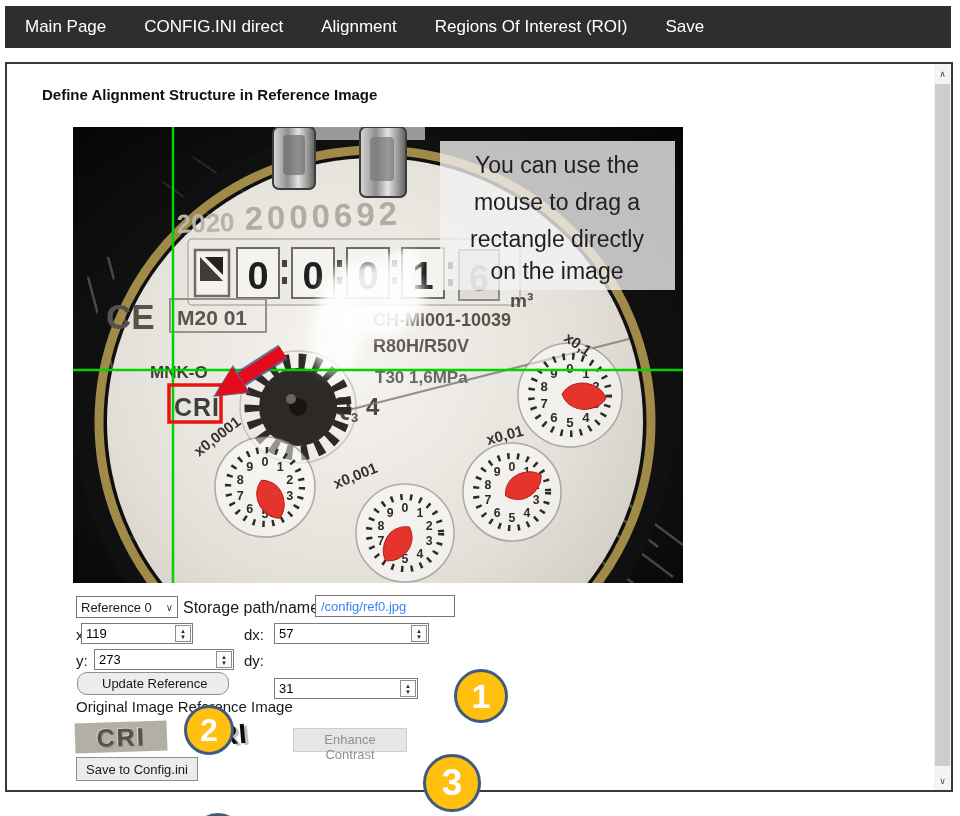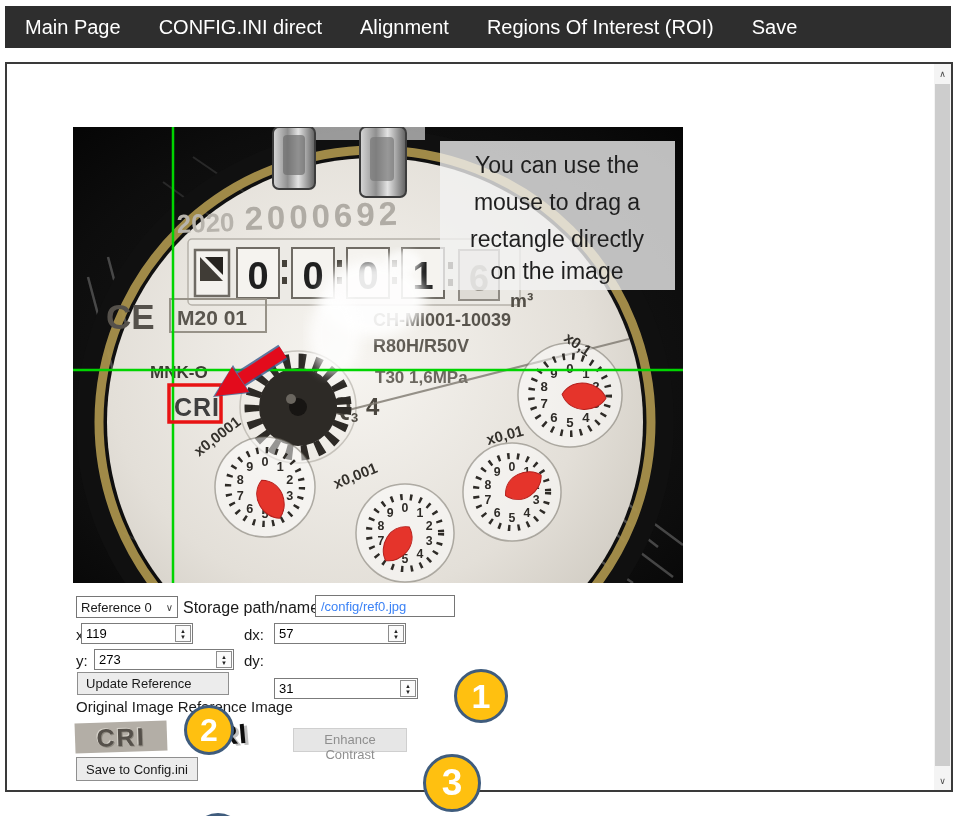--- a/index.html
+++ b/index.html
@@ -2,21 +2,21 @@
 <html><head>
 <meta charset="utf-8">
 <style>
   * { box-sizing: border-box; margin: 0; padding: 0; }
   html,body { width:960px; height:816px; background:#fff; font-family:"Liberation Sans", sans-serif; }
   .stage { position:relative; width:960px; height:816px; background:#fff; overflow:hidden; }
 
   
   .navbar { position:absolute; left:5px; top:6px; width:946px; height:42px; background:#2e2e2e;
             display:flex; align-items:center; gap:38px; padding-left:20px; }
-  .nav-item { color:#fff; font-size:20px; white-space:nowrap; cursor:pointer; }
+  .nav-item { color:#fff; font-size:17px; white-space:nowrap; cursor:pointer; }
 
   
   .frame { position:absolute; left:5px; top:62px; width:948px; height:730px;
            border:2px solid #3a3a3a; background:#fff; }
   .page-title { position:absolute; left:35px; top:22px; font-size:15px; font-weight:bold; color:#111; }
 
   
   .meter-wrap { position:absolute; left:66px; top:63px; width:610px; height:456px; cursor:crosshair; }
   .meter-wrap svg { display:block; }
 
@@ -31,21 +31,21 @@
                 font-size:13px; padding:1px 5px; outline:none; color:#3b82f6; }
   .storage-input { left:308px; top:531px; width:140px; height:22px; }
   .coord-label { font-size:15px; }
   .num { position:absolute; height:21px; border:1px solid #7b7b7b; background:#fff; display:flex; align-items:stretch; }
   .num input { border:none; outline:none; flex:1; font-family:"Liberation Sans",sans-serif; font-size:13px; padding:0 4px; min-width:0; }
   .spin { width:16px; margin:1px; border:1px solid #8d8d8d; background:#fbfbfb; display:flex; flex-direction:column;
           align-items:center; justify-content:space-between; padding:2px 0; cursor:pointer; }
   .spin span { font-size:6px; line-height:6px; color:#222; }
   .btn { position:absolute; background:#ececec; border:1px solid #8f8f8f; font-family:"Liberation Sans",sans-serif;
          font-size:13px; color:#1a1a1a; padding:3px 9px; cursor:pointer; }
-  .btn-update { left:70px; top:608px; width:152px; height:23px; text-align:left; padding-left:8px; }
+  .btn-update { left:70px; top:608px; width:152px; height:23px; text-align:left; padding-left:24px;border-radius:10px; }
   .btn-enhance { left:286px; top:664px; width:114px; height:24px; background:#e6e6e6; border-color:#cfcfcf; color:#8f8f8f; }
   .btn-save { left:69px; top:693px; height:24px; }
   .images-heading { left:69px; top:634px; font-size:15px; }
 
   .crop { position:absolute; display:flex; align-items:center; justify-content:center; font-weight:bold; }
   .crop-original { left:68px; top:658px; width:92px; height:30px; background:#b3aea6; color:#55504a;
                    font-size:25px; letter-spacing:2px; transform:rotate(-2deg);
                    text-shadow:1px 1px 0 #8d887f, -1px -1px 0 #d6d2ca; }
   .crop-reference { left:176px; top:655px; width:78px; height:34px; background:#fff; color:#0c0c0c;
                     font-size:28px; letter-spacing:1px; transform:rotate(-5deg);
@@ -75,20 +75,21 @@
   <nav class="navbar">
     <div class="nav-item">Main Page</div>
     <div class="nav-item">CONFIG.INI direct</div>
     <div class="nav-item">Alignment</div>
     <div class="nav-item">Regions Of Interest (ROI)</div>
     <div class="nav-item">Save</div>
   </nav>
 
   <div class="frame">
 
+    <div class="page-title">Define Alignment Structure in Reference Image</div>
 
     <div class="meter-wrap">
       <svg width="610" height="456" viewBox="0 0 610 456">
         <defs>
           <radialGradient id="faceG" cx="45%" cy="38%" r="75%">
             <stop offset="0%" stop-color="#f7f5f1"></stop>
             <stop offset="60%" stop-color="#e3dfd8"></stop>
             <stop offset="100%" stop-color="#c7c2b8"></stop>
           </radialGradient>
           <linearGradient id="metalG" x1="0" y1="0" x2="1" y2="0">
@@ -301,21 +302,21 @@
 
     <div class="ctl coord-label" style="left:69px; top:562px;">x:</div>
     <div class="num" style="left:74px; top:559px; width:112px;">
       <input value="119" style="">
       <span class="spin">
         <span>▲</span>
         <span>▼</span>
       </span>
     </div>
     <div class="ctl coord-label" style="left:237px; top:562px;">dx:</div>
-    <div class="num" style="left:267px; top:559px; width:132px;">
+    <div class="num" style="left:267px; top:559px; width:155px;">
       <input value="57" style="">
       <span class="spin">
         <span>▲</span>
         <span>▼</span>
       </span>
     </div>
 
     <div class="ctl coord-label" style="left:69px; top:588px;">y:</div>
     <div class="num" style="left:87px; top:585px; width:140px;">
       <input value="273" style="">

